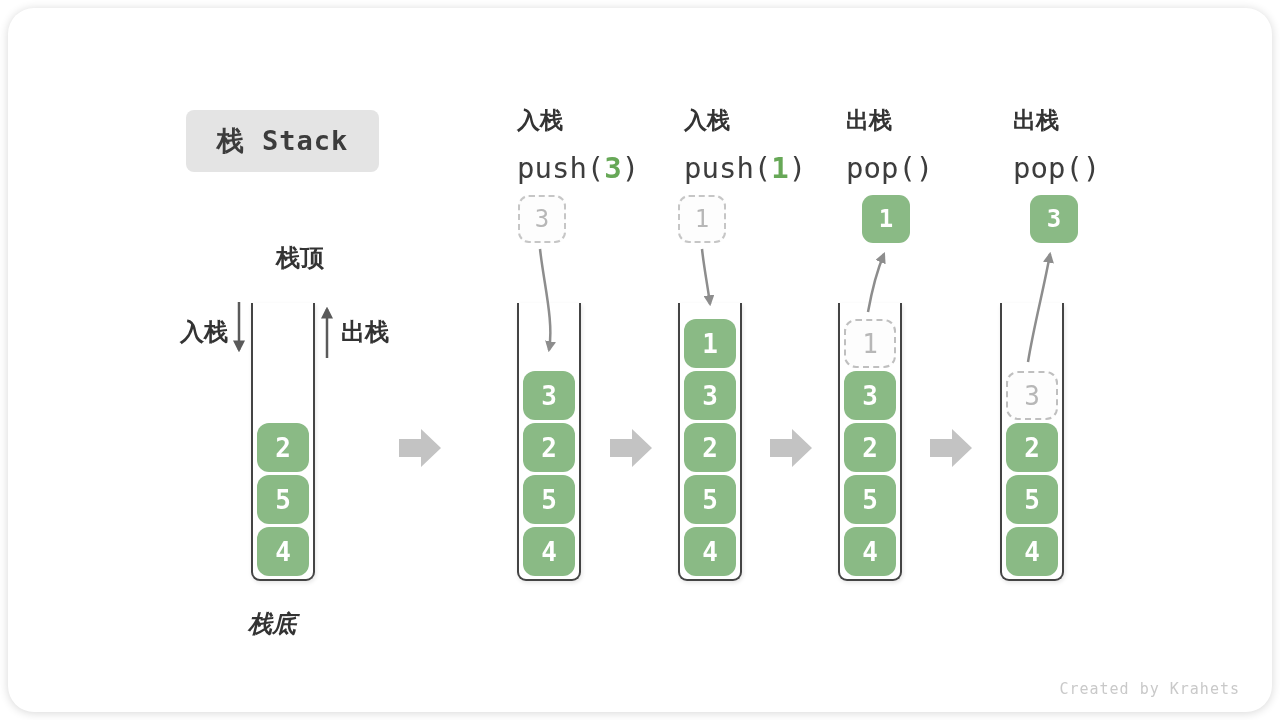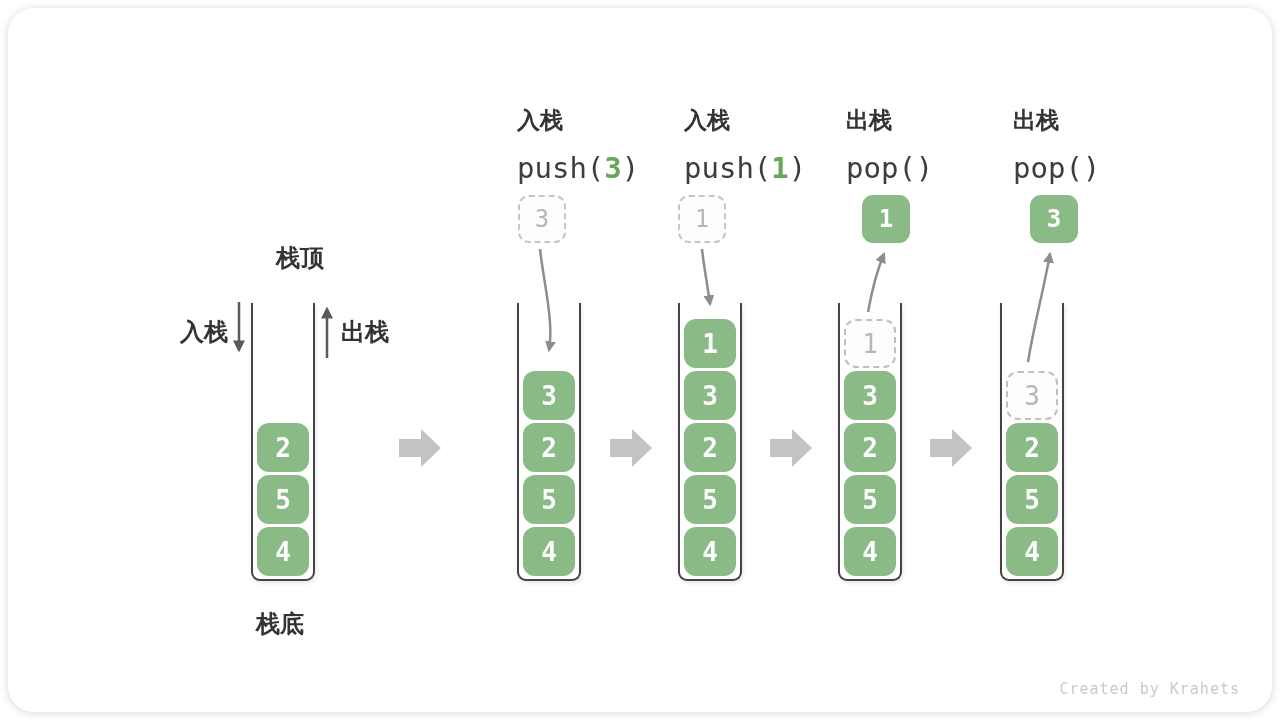--- a/index.html
+++ b/index.html
@@ -107,23 +107,26 @@
   }
 </style>
 </head>
 <body>
 
 <div id="viewport">
   <div class="card"></div>
 
   <div id="stage">
 
+    <div class="title-box">
+      <span>栈 Stack</span>
+    </div>
 
     <div class="zh-label centered" style="left:300px; top:242px;">栈顶</div>
-    <div class="zh-label centered" style="left:280px; top:608px;">栈底</div>
+    <div class="zh-label centered" style="left:272px; top:608px;font-style:italic;">栈底</div>
     <div class="zh-label" style="left:180px; top:316px;">入栈</div>
     <div class="zh-label" style="left:341px; top:316px;">出栈</div>
 
     <div id="columns">
         <div class="stack-container" style="left: 251px;"></div>
         <div class="cell solid" style="left: 257px; top: 423px;">2</div>
         <div class="cell solid" style="left: 257px; top: 475px;">5</div>
         <div class="cell solid" style="left: 257px; top: 527px;">4</div>
         <div class="col-header" style="left: 517px;">
           <div class="zh">入栈</div>

